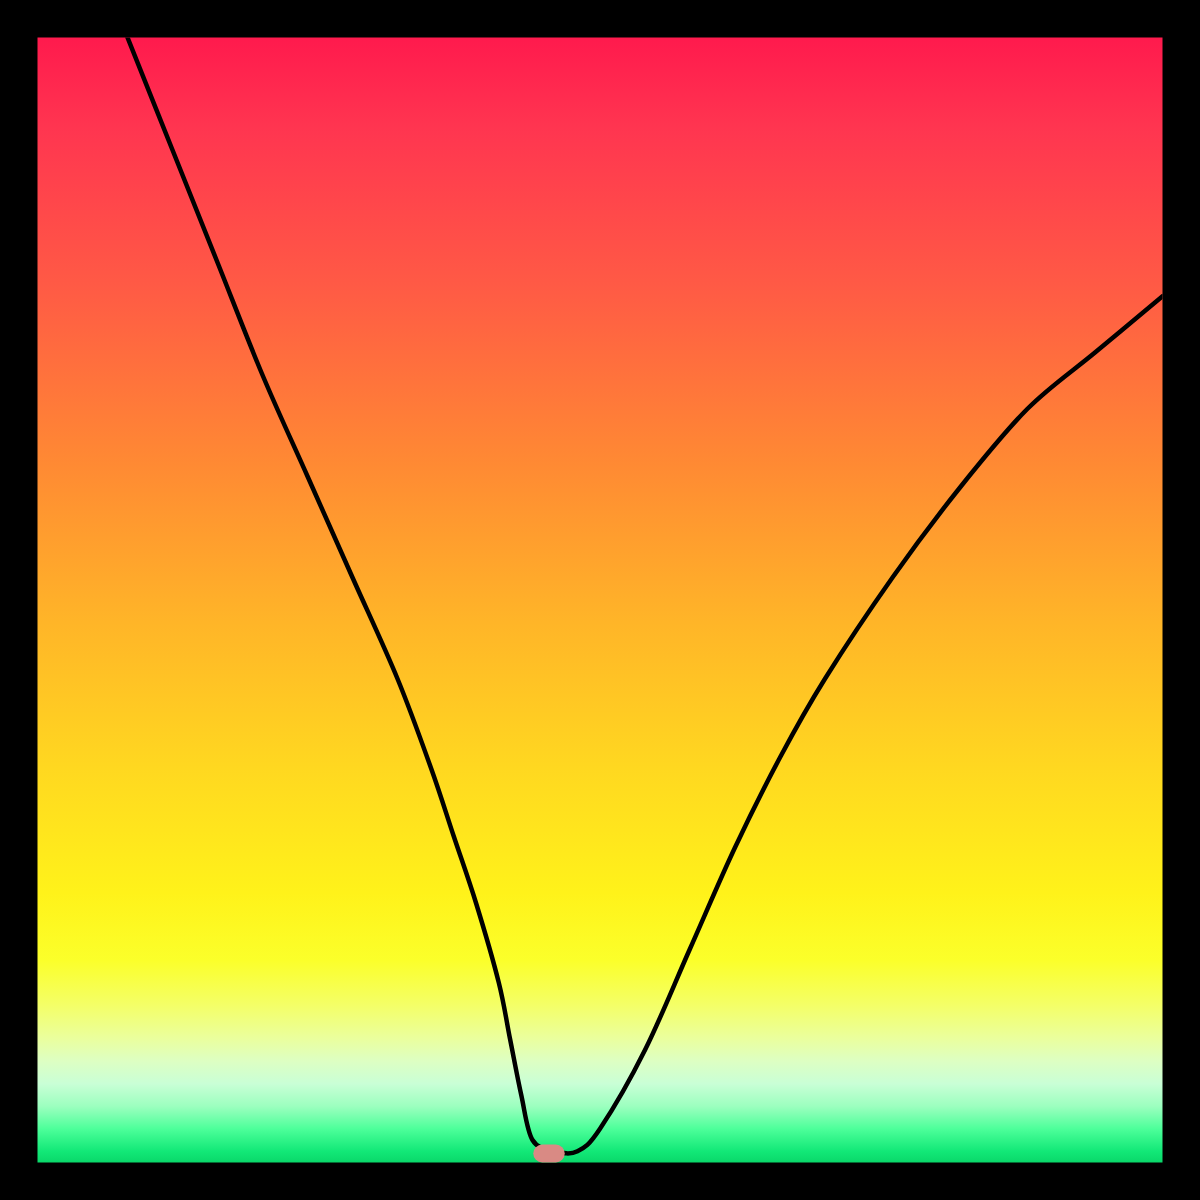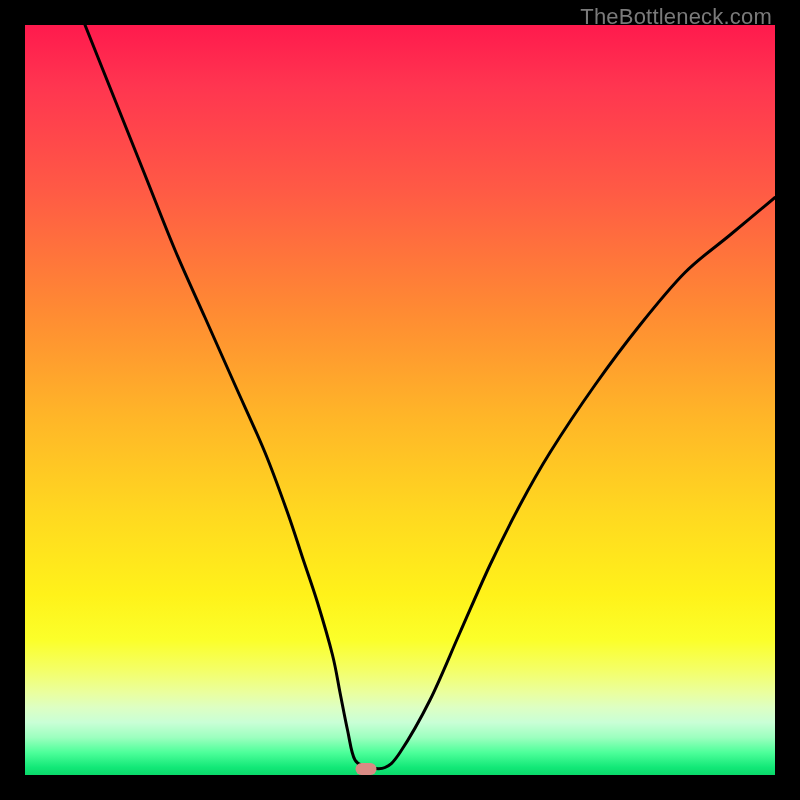--- a/index.html
+++ b/index.html
@@ -83,14 +83,13 @@
   <div class="plot-area">
 
     <svg class="curve" viewBox="0 0 750 750" preserveAspectRatio="none">
       <path id="curve-path" d="M 60 0 C 65 12.5, 80 50, 90 75 C 100 100, 110 125, 120 150 C 130 175, 140 201.25, 150 225 C 160 248.75, 170 270, 180 292.5 C 190 315, 200.00000000000003 337.5, 210.00000000000003 360 C 220.00000000000003 382.5, 231.25 406.25, 240 427.5 C 248.75 448.75, 256.25 470, 262.5 487.5 C 268.75 505, 272.5 517.5, 277.5 532.5 C 282.5 547.5, 287.5 561.25, 292.5 577.5 C 297.5 593.75, 303.75 615, 307.5 630 C 311.25 645, 312.5 655, 315 667.5 C 317.5 680, 320 693.75, 322.5 705 C 325 716.25, 326.25 728.75, 330 735 C 333.75 741.25, 340 741.25, 345 742.5 C 350 743.75, 355 745, 360 742.5 C 365 740, 367.5 738.75, 375 727.5 C 382.5 716.25, 395 695, 405 675 C 415 655, 424.99999999999994 630, 434.99999999999994 607.5 C 444.99999999999994 585, 455 561.25, 465 540 C 475 518.75, 485 498.75, 495 480 C 505 461.25, 512.5 447.5, 525 427.5 C 537.5 407.5, 555 381.25, 570 360 C 585 338.75, 600 318.75, 615 300 C 630 281.25, 645 262.49999999999994, 660 247.49999999999994 C 675 232.49999999999994, 690 222.5, 705 210 C 720 197.5, 742.5 178.75, 750 172.5"></path>
     </svg>
 
     <div id="marker" class="marker" style="left: 341.25px; top: 744px;"></div>
 
   </div>
 
-  <div class="watermark">TheBottleneck.com</div>
 </div>
 
 </body></html>

